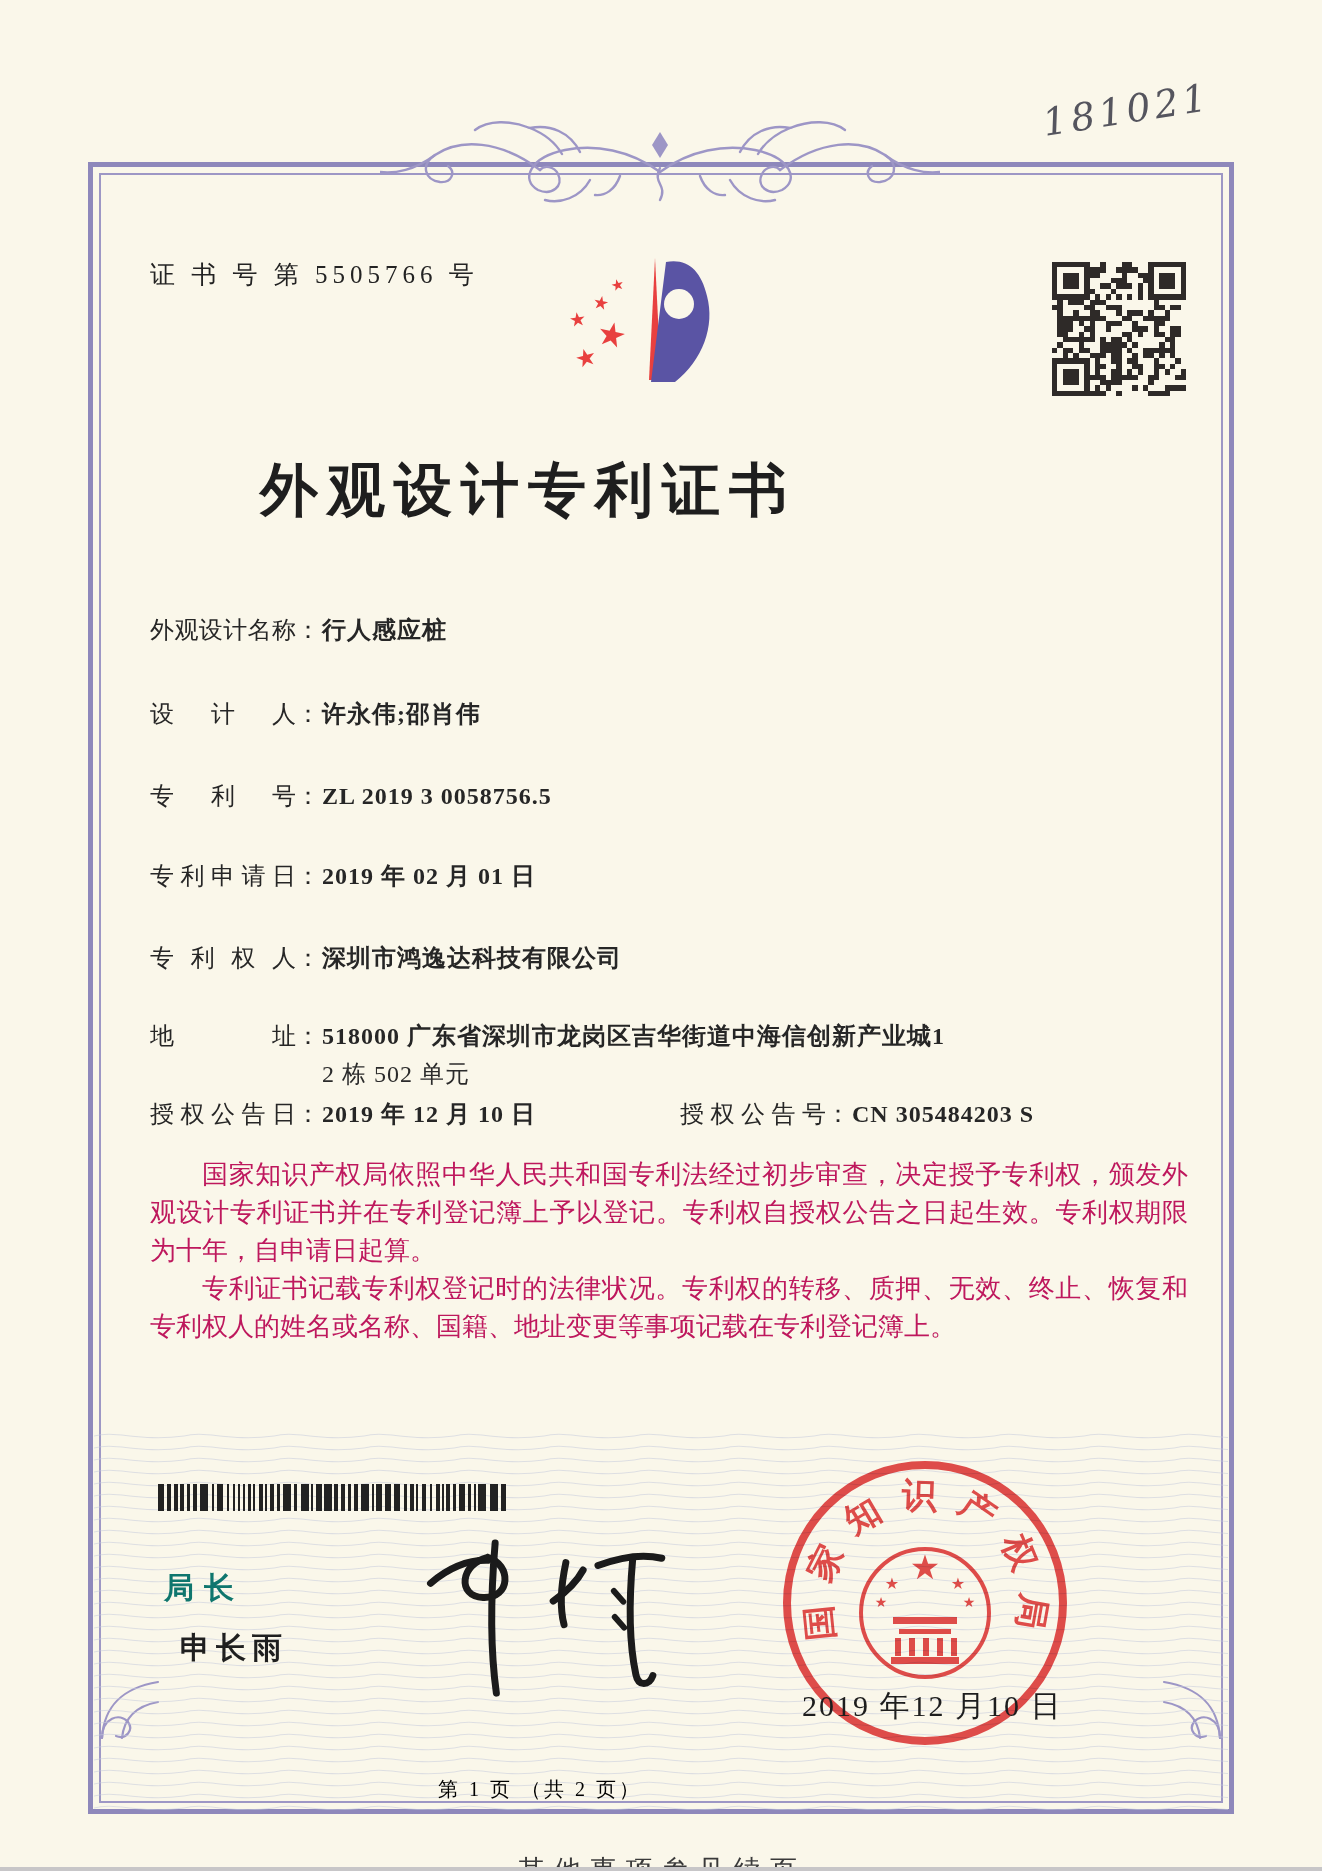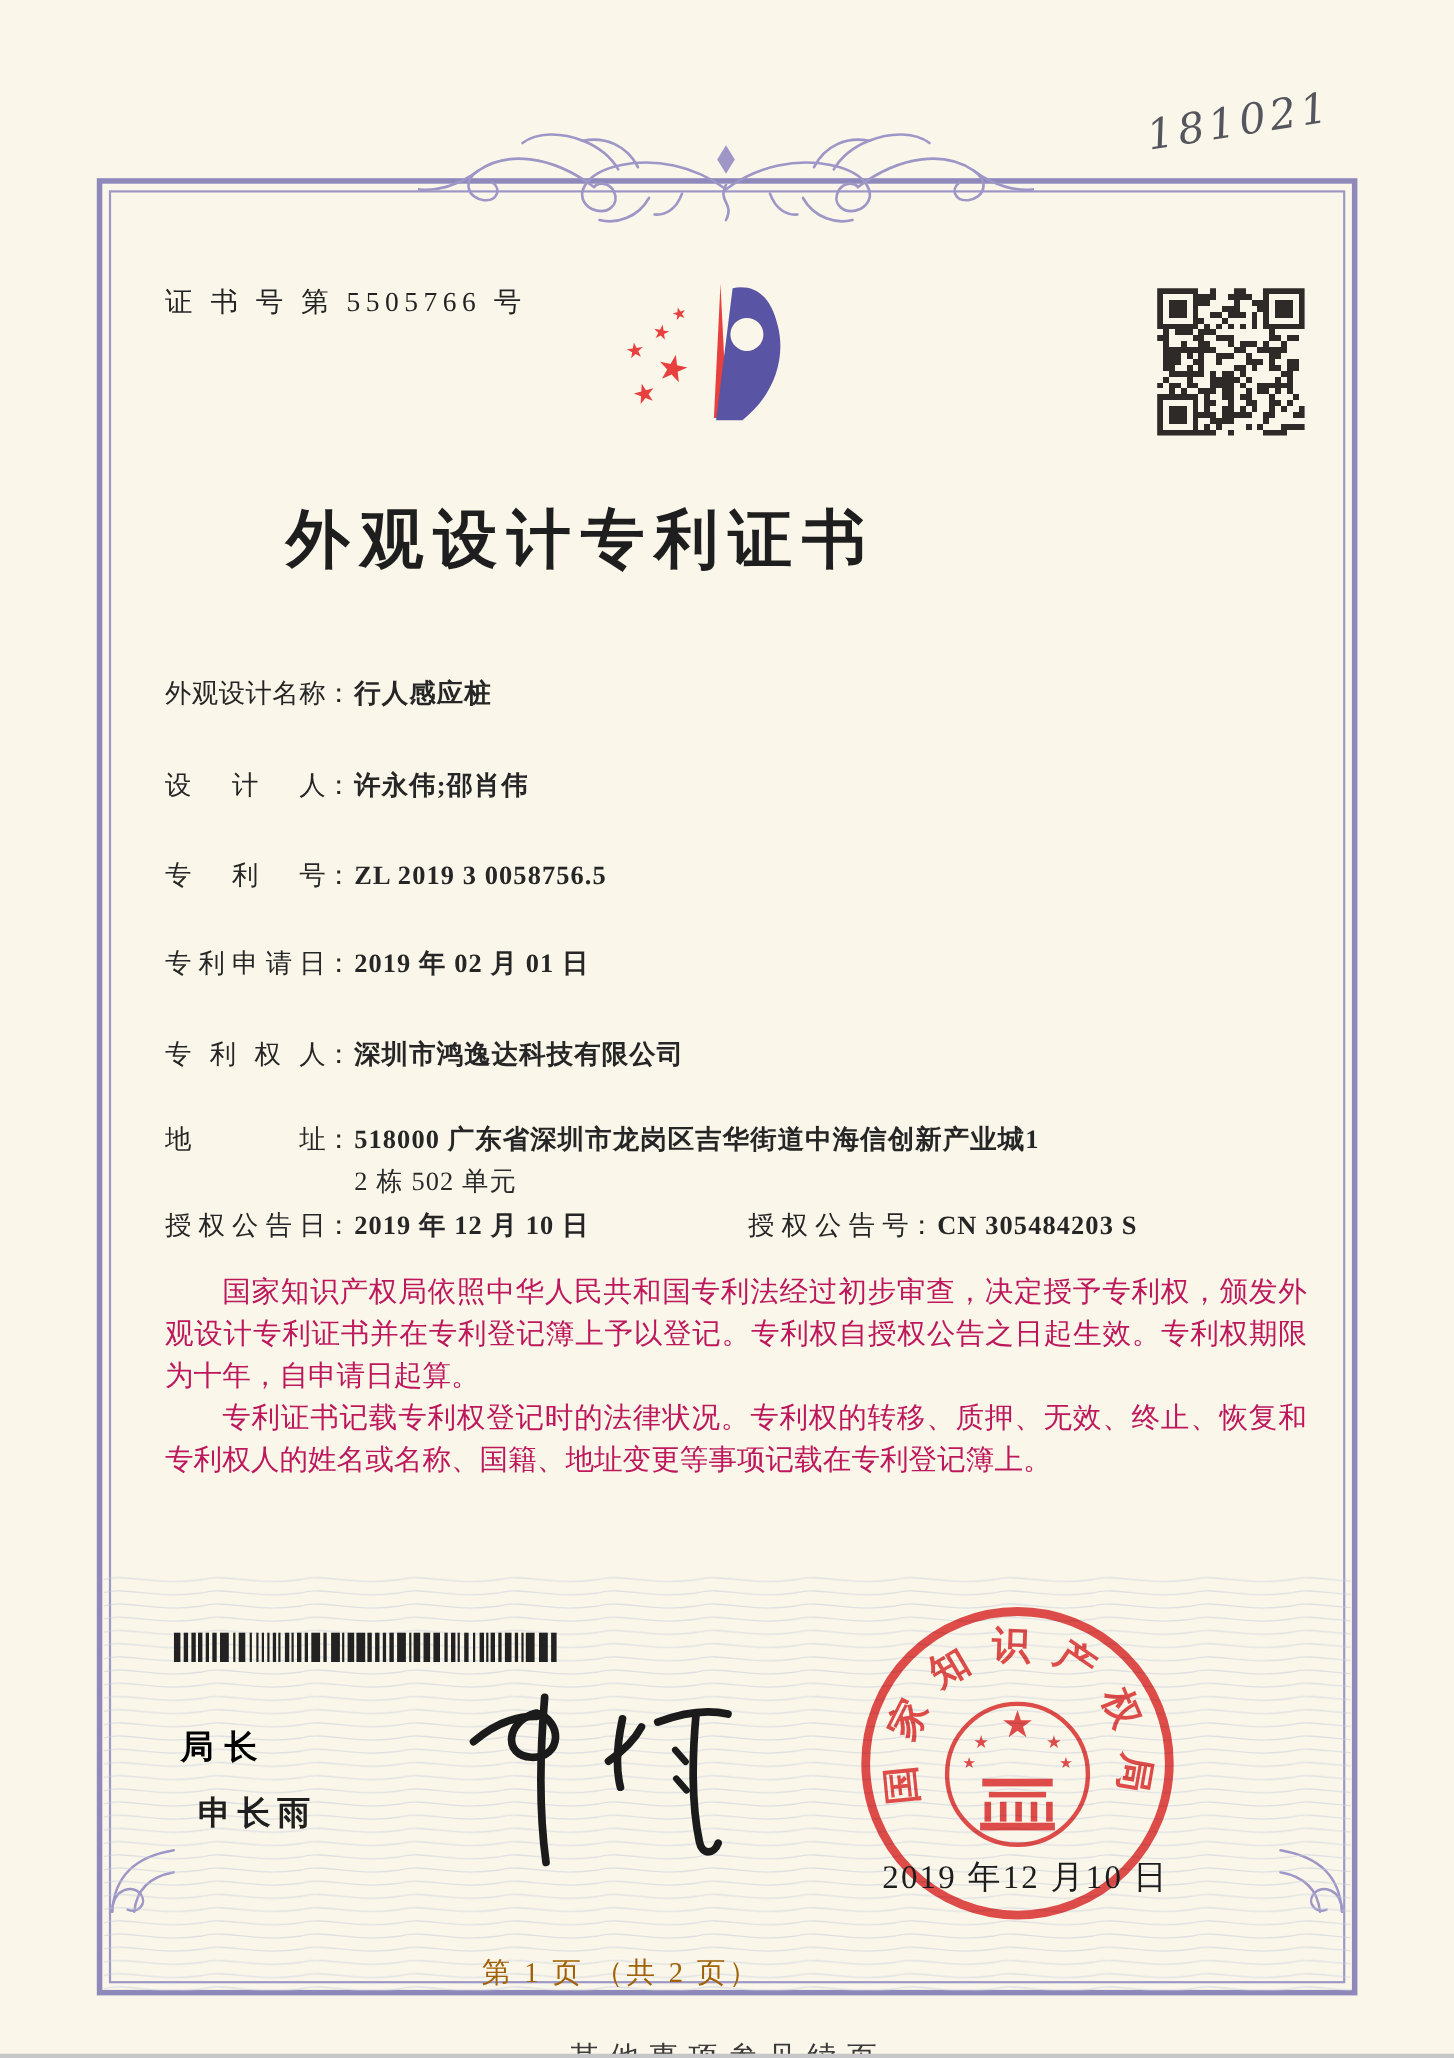--- a/index.html
+++ b/index.html
@@ -54,29 +54,29 @@
     left:150px;top:1156px;width:1038px;font-size:26px;line-height:38px;
     color:#be185d;text-align:justify;
   }
   .bodytext p{margin:0;text-indent:2em;}
   
   .waves{left:94px;top:1430px;width:1134px;height:380px;opacity:.55;}
   
   .barcode{left:158px;top:1484px;width:348px;height:27px;}
   
   .signer-title{left:164px;top:1568px;font-size:30px;font-weight:600;
-    font-family:"Liberation Sans","DejaVu Sans",sans-serif;letter-spacing:10px;color:#000000;}
+    font-family:"Liberation Sans","DejaVu Sans",sans-serif;letter-spacing:10px;color:#0f766e;}
   .signer-name{left:164px;top:1628px;font-size:30px;font-weight:600;
     font-family:"Liberation Sans","DejaVu Sans",sans-serif;letter-spacing:6px;color:#1f1f1f;margin-left:16px;}
   .signature{left:372px;top:1532px;width:310px;height:185px;transform:rotate(-2deg);}
   
   .seal{left:760px;top:1440px;width:330px;height:330px;opacity:.9;mix-blend-mode:multiply;}
   .seal-date{left:802px;top:1686px;font-size:30px;letter-spacing:2px;color:#1d1d1d;}
   
-  .footer{left:438px;top:1776px;font-size:26px;letter-spacing:3px;color:#a16207;}
+  .footer{left:438px;top:1776px;font-size:20px;letter-spacing:3px;color:#000000;}
   .clipped{left:518px;top:1852px;font-size:27px;letter-spacing:9px;color:#3a3a3a;}
   .scan-edge{left:0;bottom:0;width:1322px;height:4px;background:#c7c6c8;}
   
   .ornament-top{left:380px;top:110px;width:560px;height:112px;}
   .orn-bl{left:92px;top:1676px;width:72px;height:76px;}
   .orn-br{left:1158px;top:1676px;width:72px;height:76px;transform:scale(-1,1);}
 </style>
 </head>
 <body>
 

